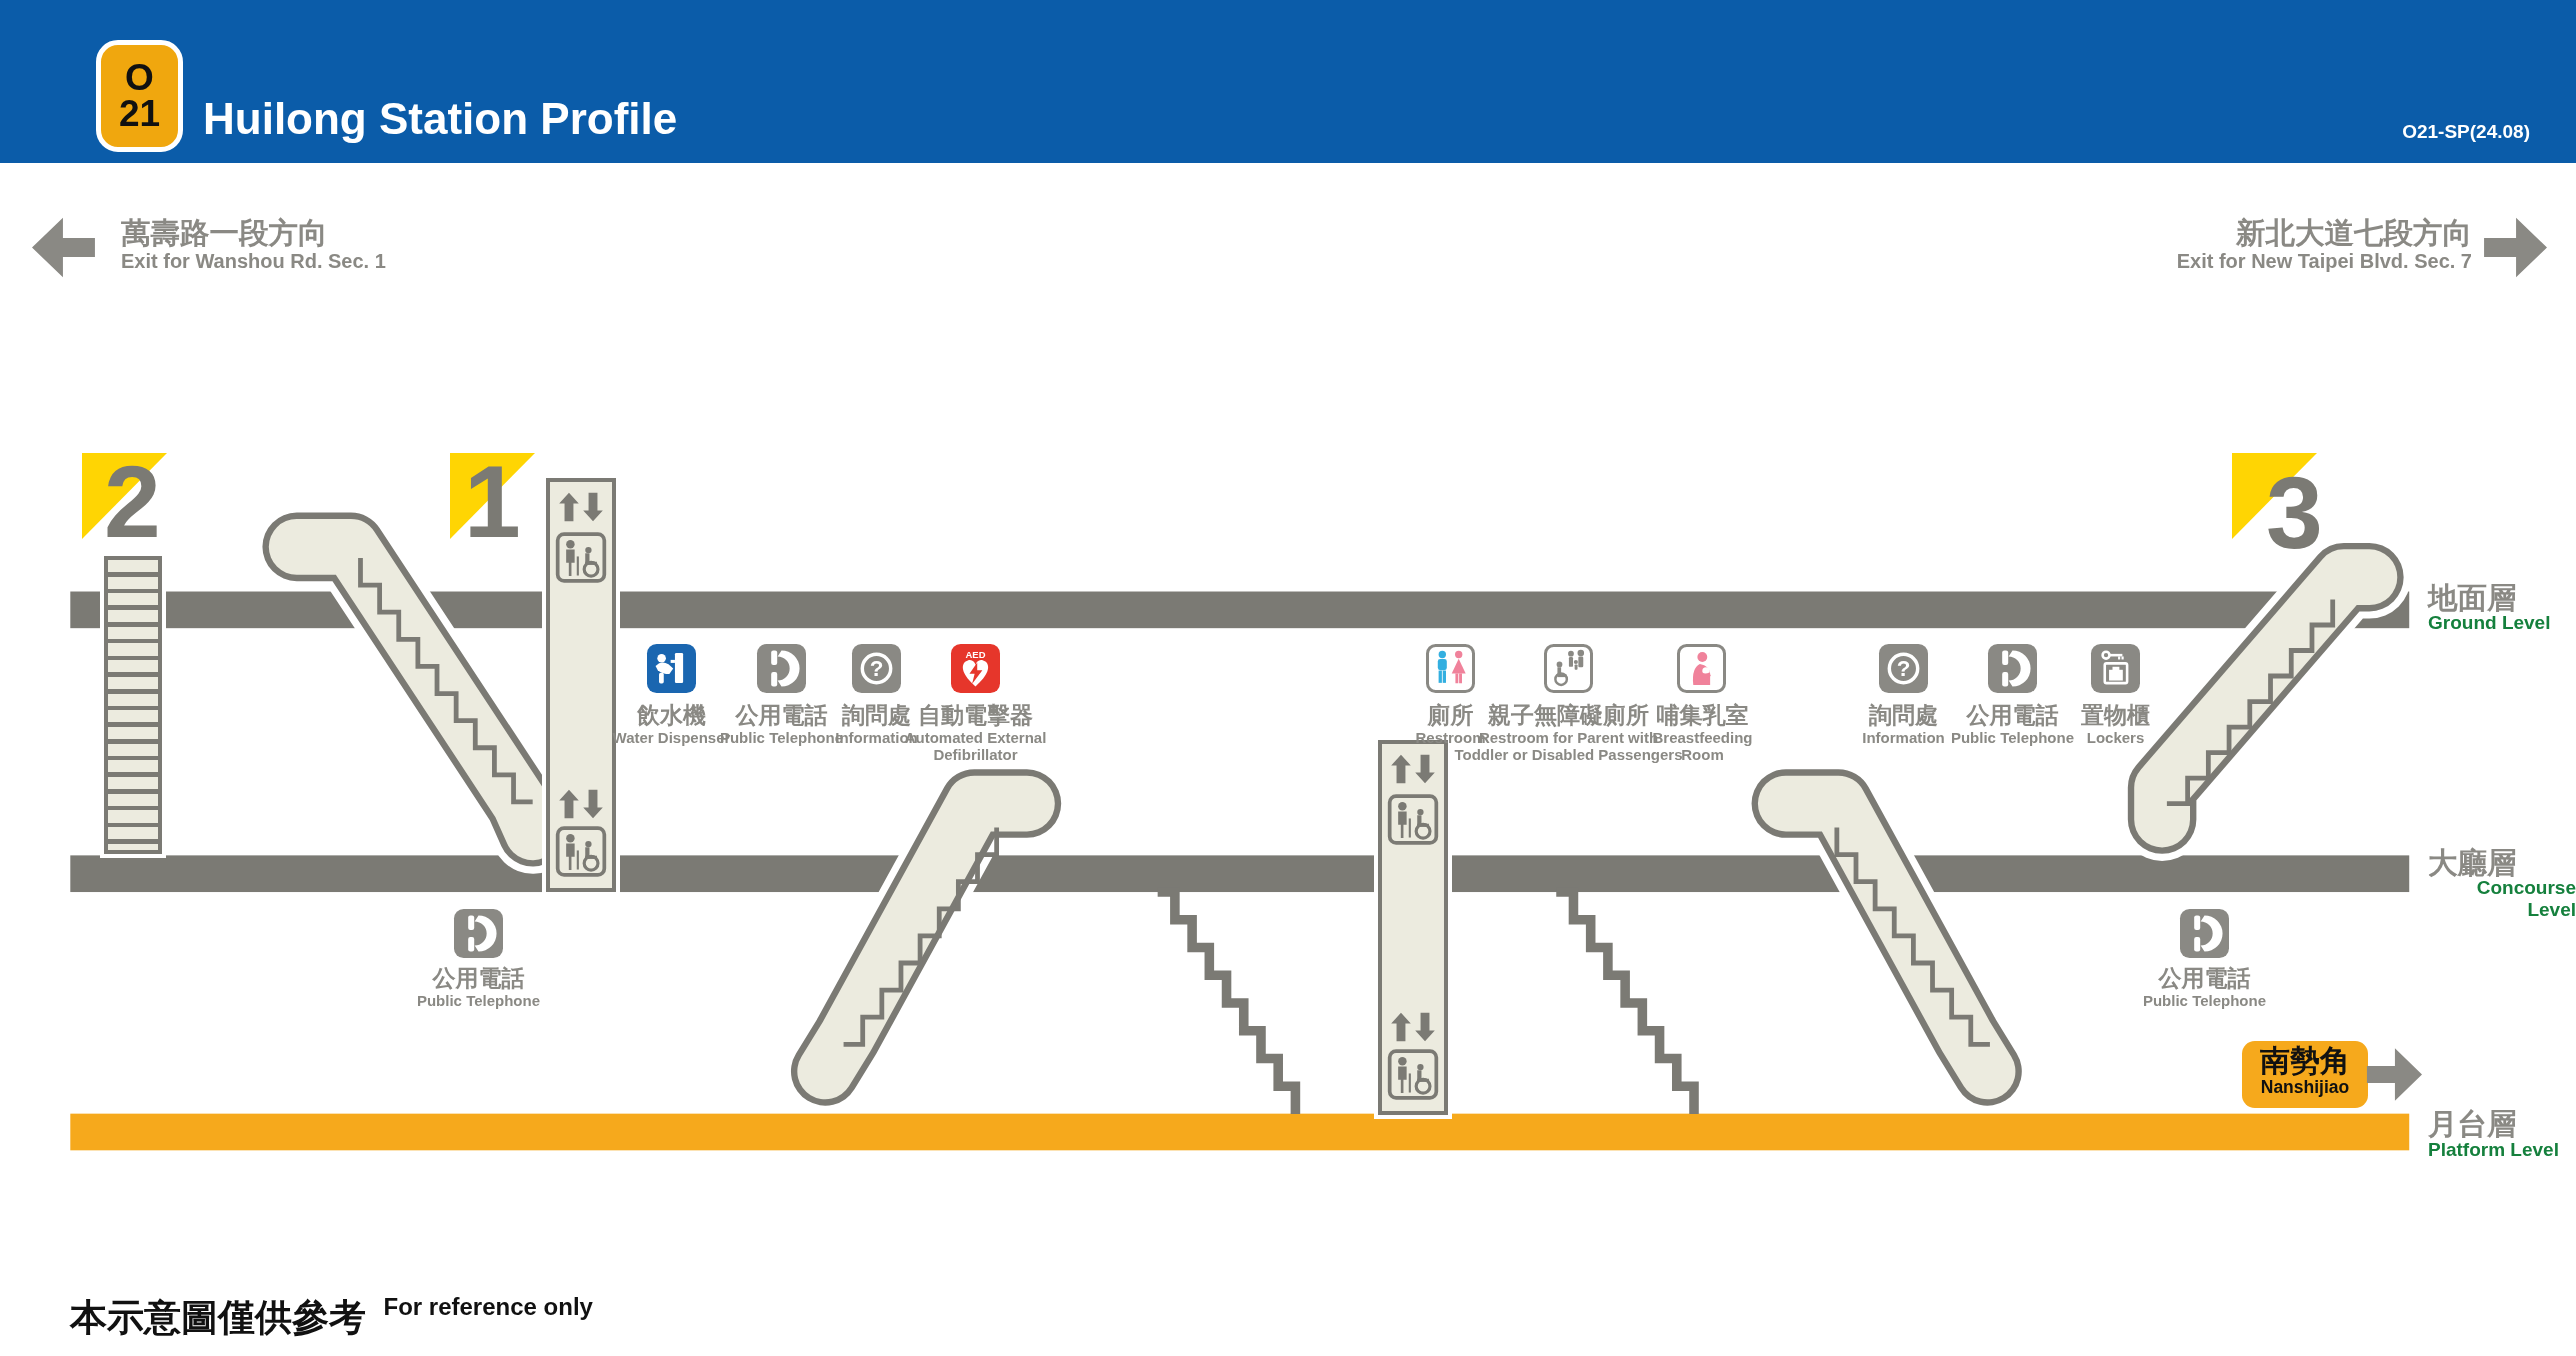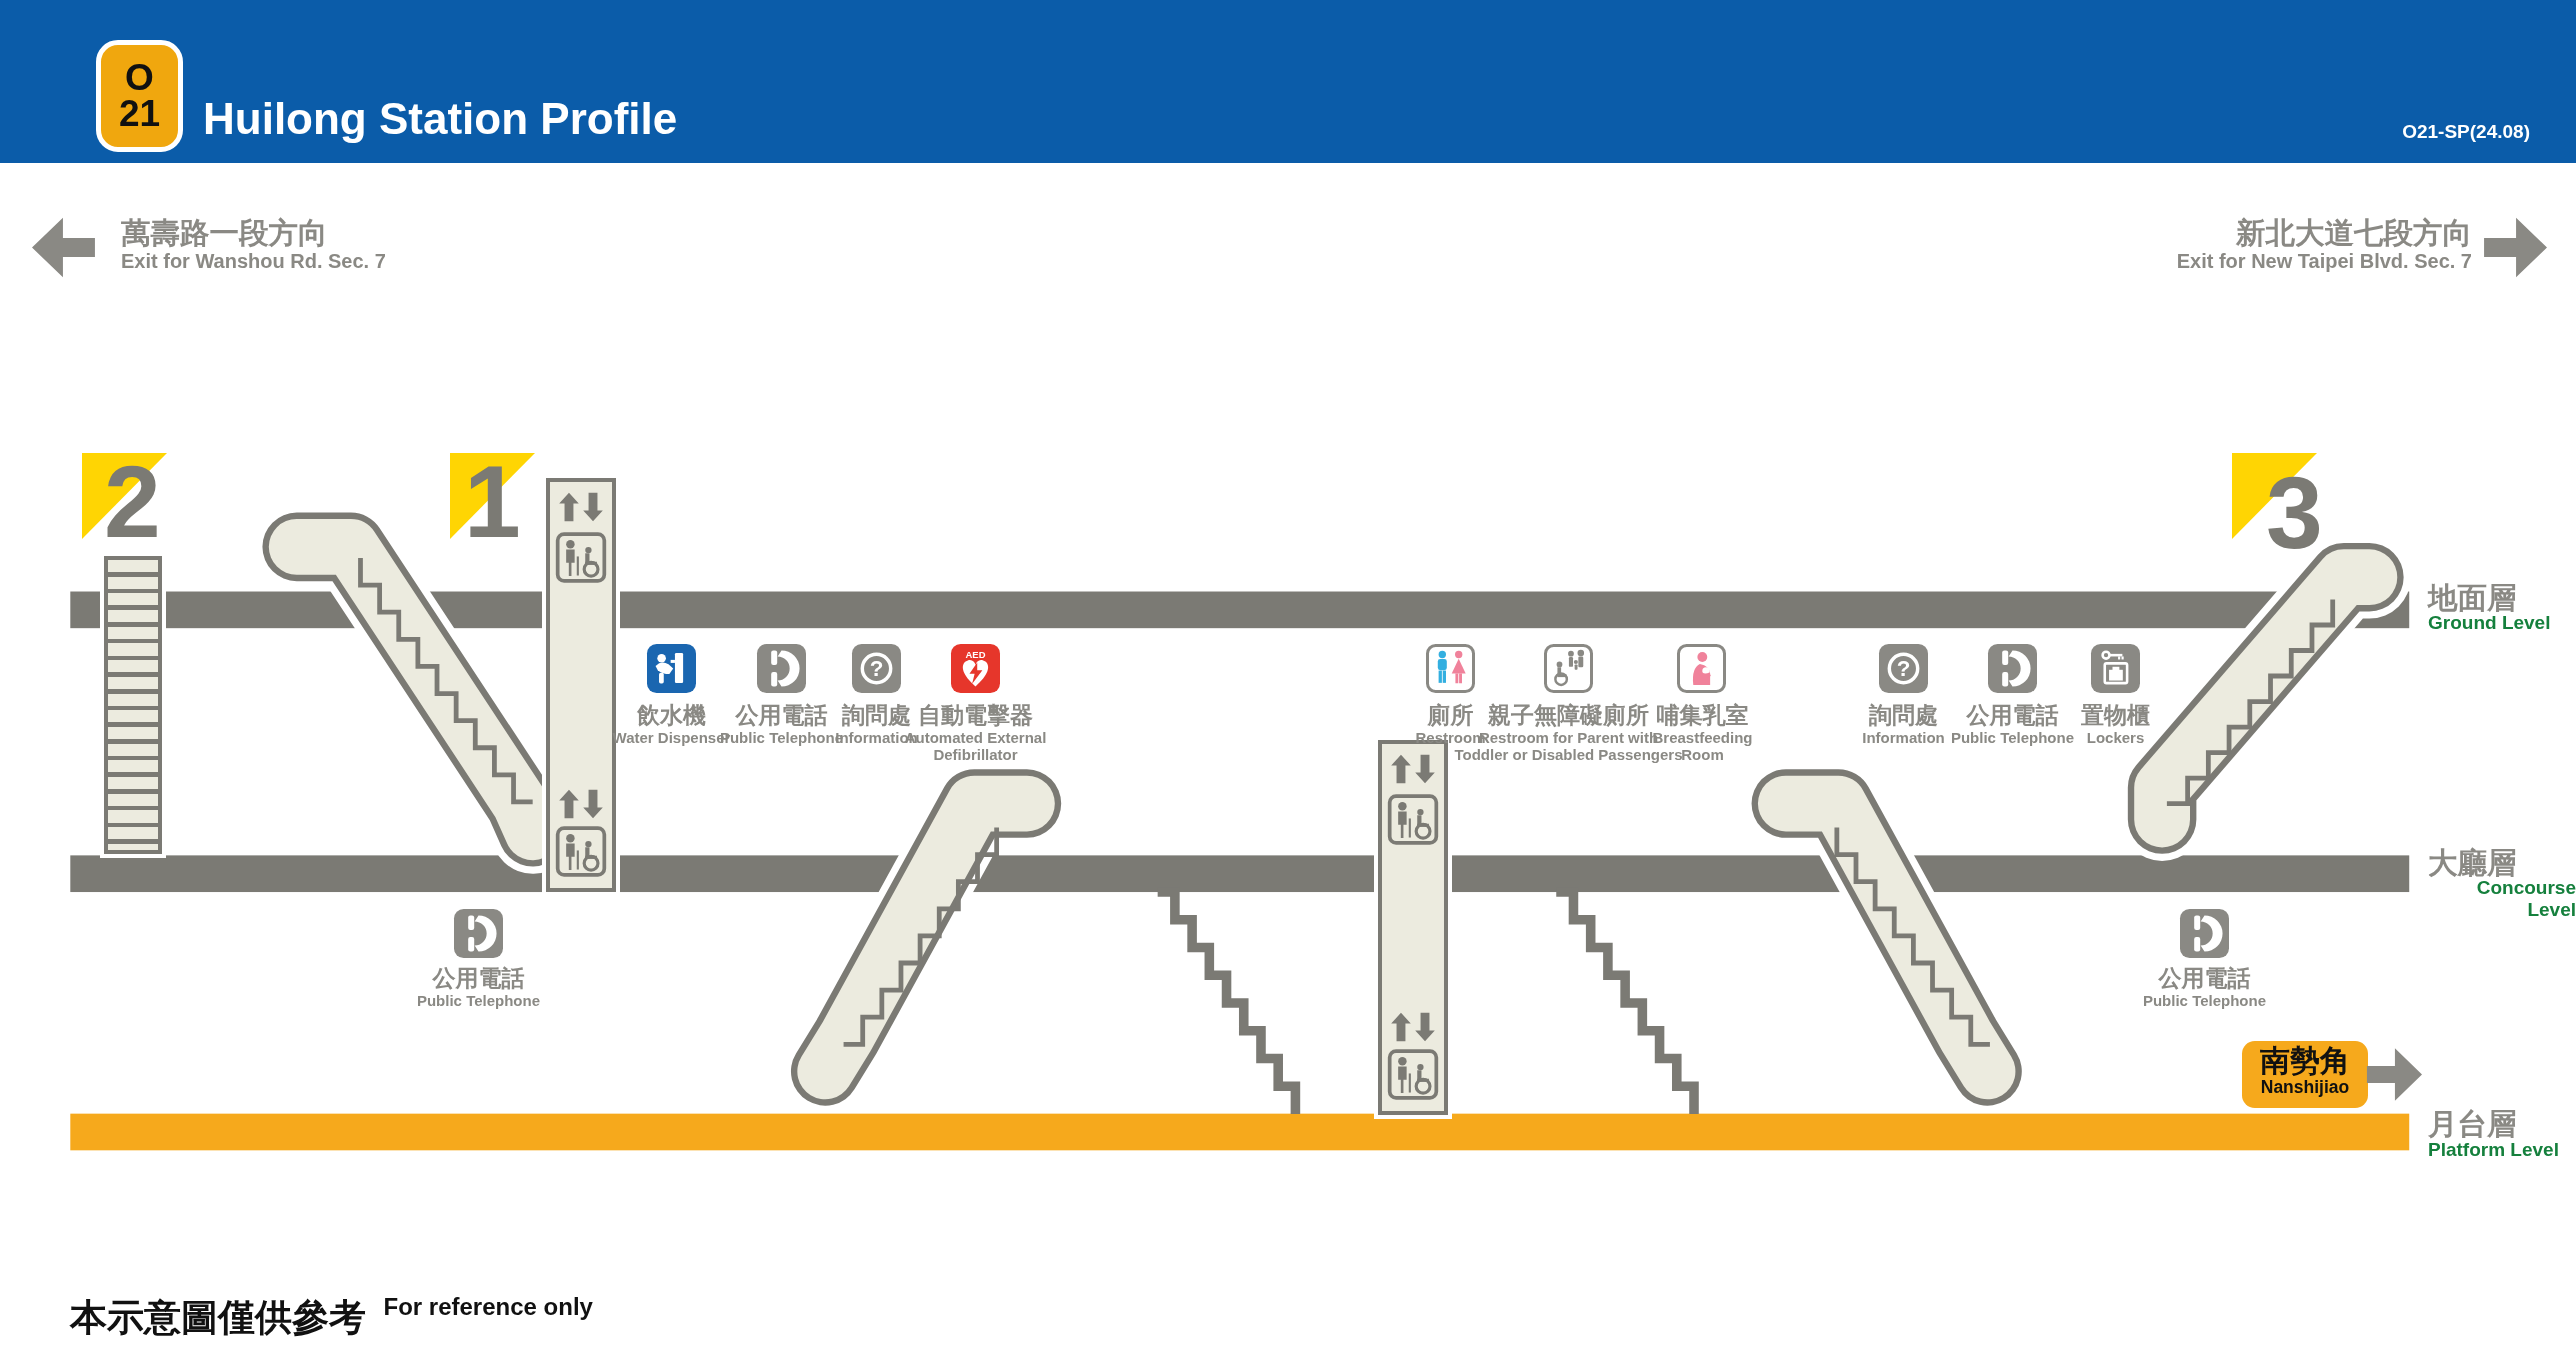--- a/index.html
+++ b/index.html
@@ -152,21 +152,21 @@
       <span>21</span>
     </div>
     <div class="abs title-en">Huilong Station Profile</div>
     <div class="abs code">O21-SP(24.08)</div>
   </div>
 
   <svg class="abs" style="left:32px;top:217px;width:64px;height:61px" viewBox="0 0 80 76" width="64" height="61">
       <use href="#sym-arrow-left" class="gray-arrow"></use>
     </svg>
   <div class="abs dir-zh" style="left:121px;top:214px">萬壽路一段方向</div>
-  <div class="abs dir-en" style="left:121px;top:250px">Exit for Wanshou Rd. Sec. 7</div>
+  <div class="abs dir-en" style="left:121px;top:250px">Exit for Wanshou Rd. Sec. 1</div>
 
   <svg class="abs" style="left:2483px;top:217px;width:64px;height:61px" viewBox="0 0 80 76" width="64" height="61">
       <use href="#sym-arrow-right" class="gray-arrow"></use>
     </svg>
   <div class="abs dir-zh" style="right:104px;top:214px;text-align:left">新北大道七段方向</div>
   <div class="abs dir-en" style="right:104px;top:250px;text-align:right">Exit for New Taipei Blvd. Sec. 7</div>
 
   <svg class="layer" viewBox="0 0 3231 1701">
     <rect x="88" y="742" width="2934" height="46" fill="#7B7A74"></rect>
     <rect x="88" y="1073" width="2934" height="46" fill="#7B7A74"></rect>

